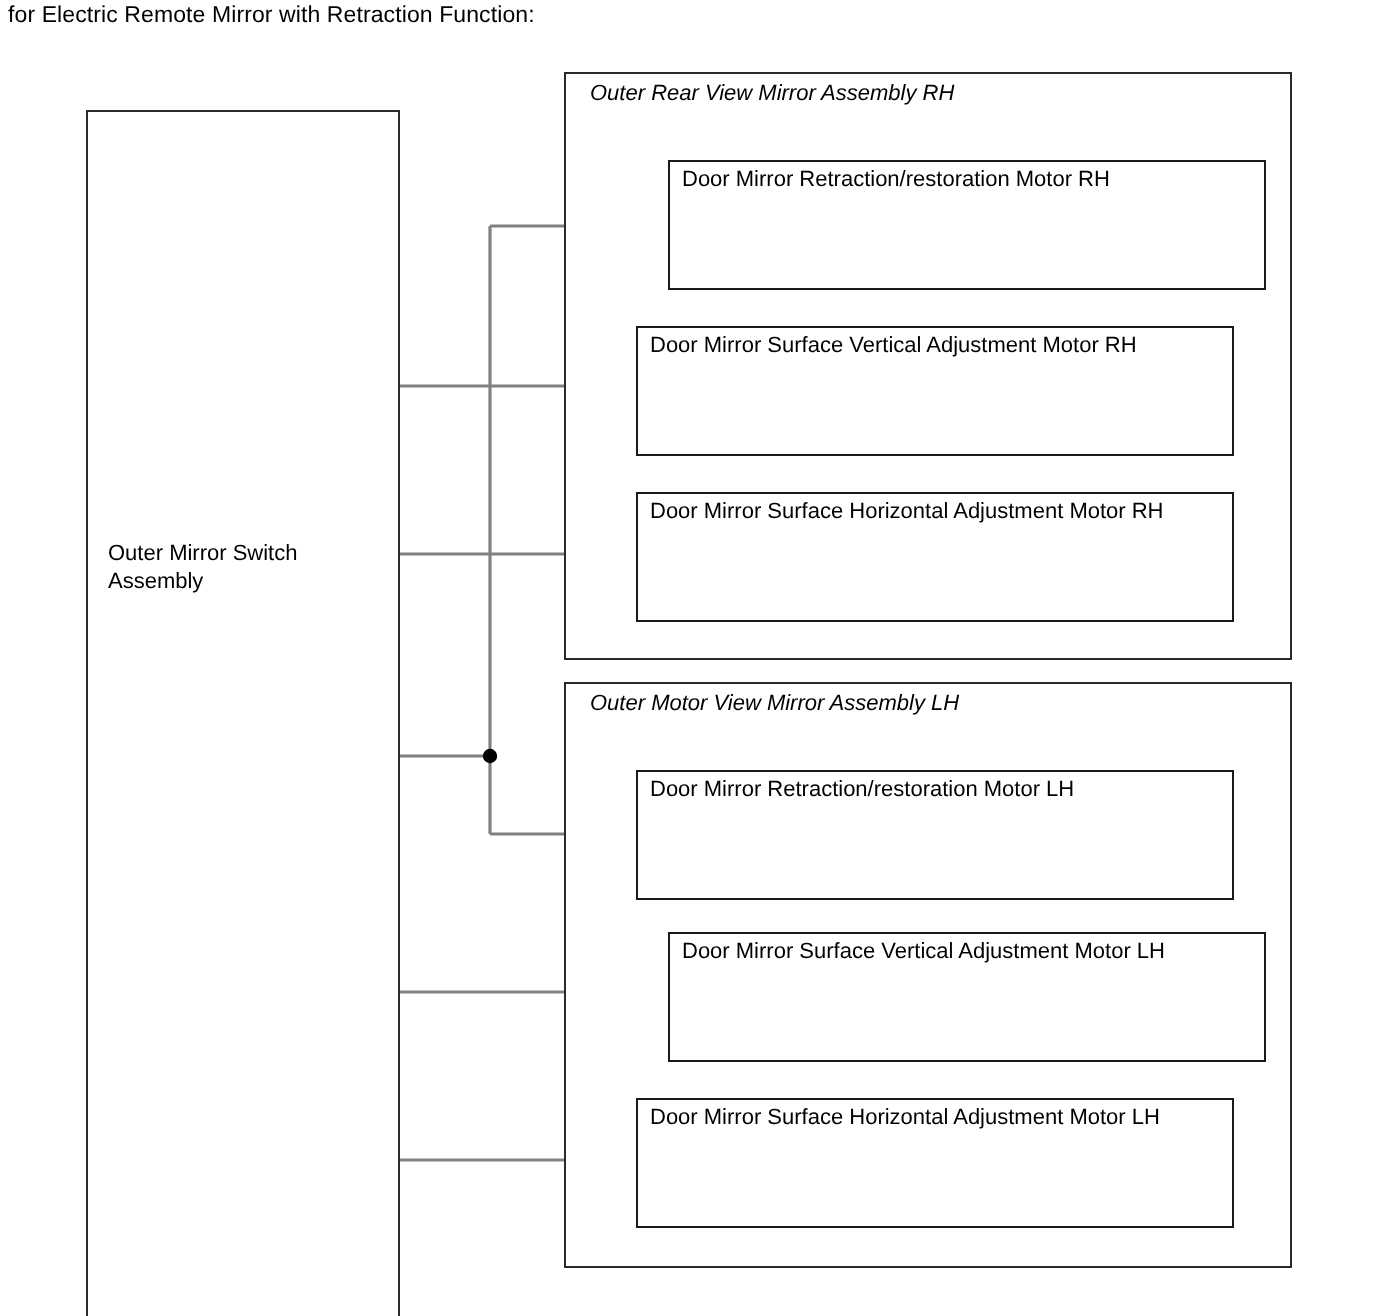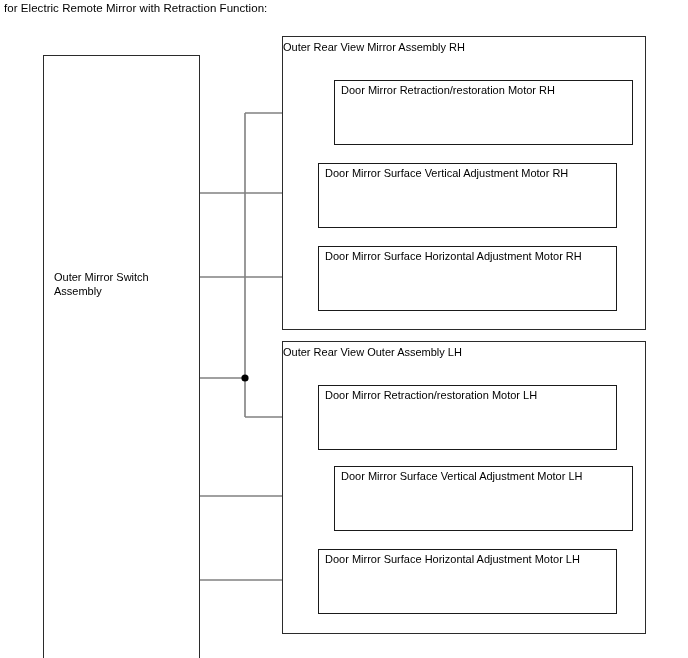--- a/index.html
+++ b/index.html
@@ -58,23 +58,24 @@
     line-height: 13.5px;
     color: #000;
     white-space: pre-line;
   }
   .switch-label {
     left: 10px;
     top: 215px;
     width: 140px;
   }
   .group-label {
-    left: 0;
+    left: 12px;
     top: 4px;
     white-space: nowrap;
+    font-style: italic;
   }
   .motor-label {
     left: 6px;
     top: 3px;
     white-space: nowrap;
   }
 </style>
 </head>
 <body>
 
@@ -113,21 +114,21 @@
       <div class="node-box motor-box" style="left: 334px; top: 80px; width: 299px; height: 65px; border-color: rgb(26, 26, 26);">
         <div class="node-label motor-label">Door Mirror Retraction/restoration Motor RH</div>
       </div>
       <div class="node-box motor-box" style="left: 318px; top: 163px; width: 299px; height: 65px; border-color: rgb(26, 26, 26);">
         <div class="node-label motor-label">Door Mirror Surface Vertical Adjustment Motor RH</div>
       </div>
       <div class="node-box motor-box" style="left: 318px; top: 246px; width: 299px; height: 65px; border-color: rgb(26, 26, 26);">
         <div class="node-label motor-label">Door Mirror Surface Horizontal Adjustment Motor RH</div>
       </div>
       <div class="node-box group-box" style="left: 282px; top: 341px; width: 364px; height: 293px; border-color: rgb(43, 43, 43);">
-        <div class="node-label group-label">Outer Rear View Outer Assembly LH</div>
+        <div class="node-label group-label">Outer Motor View Mirror Assembly LH</div>
       </div>
       <div class="node-box motor-box" style="left: 318px; top: 385px; width: 299px; height: 65px; border-color: rgb(26, 26, 26);">
         <div class="node-label motor-label">Door Mirror Retraction/restoration Motor LH</div>
       </div>
       <div class="node-box motor-box" style="left: 334px; top: 466px; width: 299px; height: 65px; border-color: rgb(26, 26, 26);">
         <div class="node-label motor-label">Door Mirror Surface Vertical Adjustment Motor LH</div>
       </div>
       <div class="node-box motor-box" style="left: 318px; top: 549px; width: 299px; height: 65px; border-color: rgb(26, 26, 26);">
         <div class="node-label motor-label">Door Mirror Surface Horizontal Adjustment Motor LH</div>
       </div>

